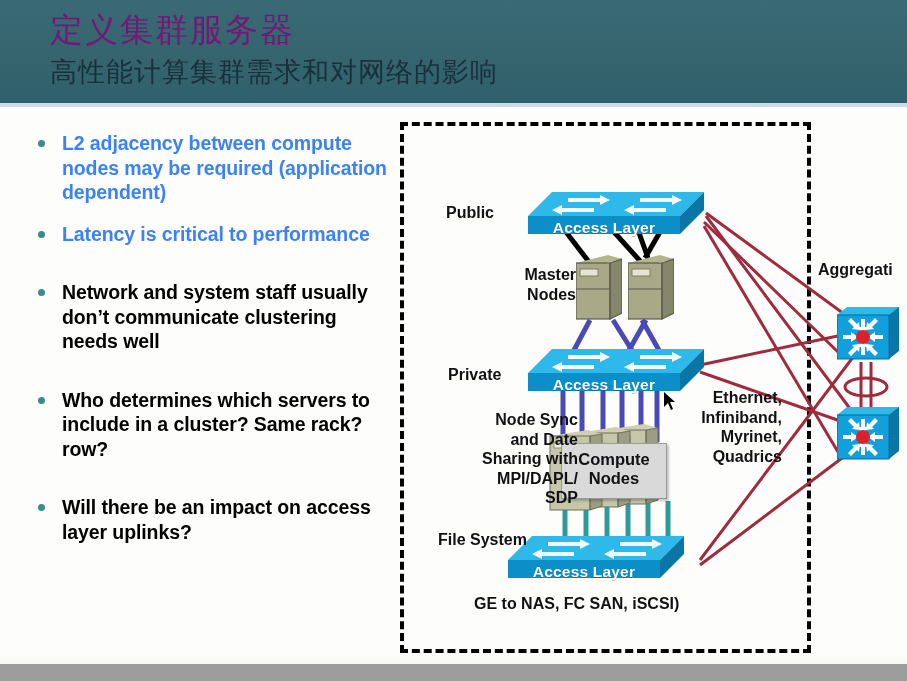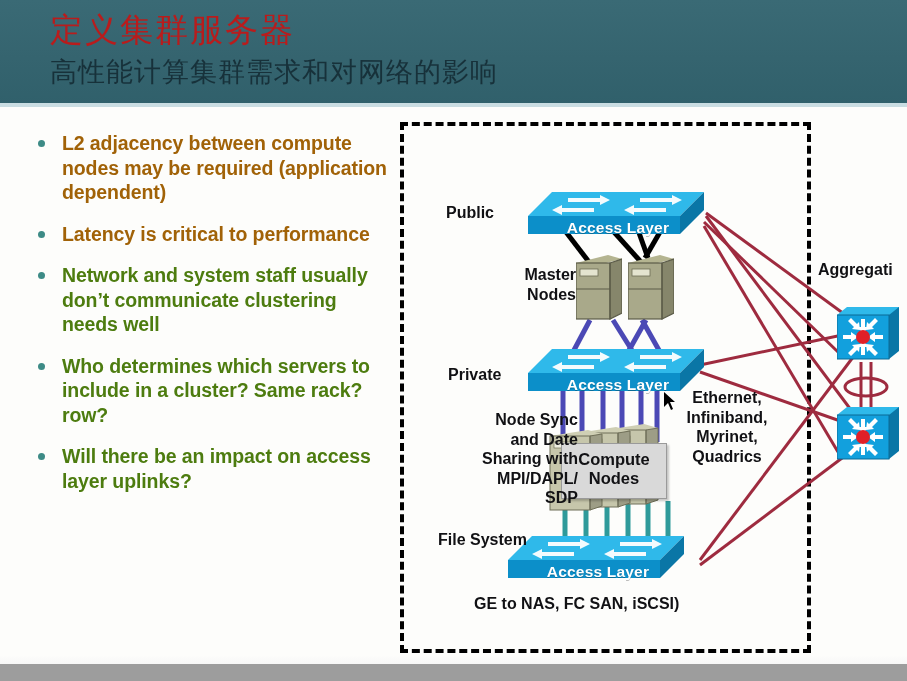--- a/index.html
+++ b/index.html
@@ -27,21 +27,21 @@
   #header-accent {
     position: absolute;
     left: 0; top: 103px;
     width: 907px; height: 4px;
     background: #c9dde2;
   }
   #title-main {
     position: absolute;
     left: 50px; top: 8px;
     font-size: 33px;
-    color: #b91c1c;
+    color: #701a75;
     letter-spacing: 2px;
     font-family: "DejaVu Sans", sans-serif;
     font-weight: 400;
     white-space: nowrap;
   }
   #title-sub {
     position: absolute;
     left: 50px; top: 54px;
     font-size: 27px;
     color: #17313a;
@@ -68,22 +68,22 @@
     width: 7px; height: 7px;
     border-radius: 50%;
     background: #3d8b86;
   }
   .bullet-text {
     font-size: 19.5px;
     font-weight: bold;
     line-height: 24.5px;
     letter-spacing: -0.1px;
   }
-  .bullet-text.dark { color: #a16207; }
-  .bullet-text.red  { color: #4d7c0f; }
+  .bullet-text.dark { color: #3b82f6; }
+  .bullet-text.red  { color: #000000; margin-top: 34px; }
 
   
   #diagram {
     position: absolute;
     left: 400px; top: 122px;
     width: 411px; height: 531px;
     border: 4px dashed #000000;
     box-sizing: border-box;
   }
   #svg-links {
@@ -95,21 +95,21 @@
 
   
   .switch {
     position: absolute;
     width: 180px; height: 62px;
   }
   .switch svg { display: block; }
   .switch-label {
     position: absolute;
     left: 0; top: 33px;
-    width: 180px;
+    width: 152px;
     text-align: center;
     color: #ffffff;
     font-size: 15.5px;
     font-weight: bold;
     letter-spacing: 0.2px;
     text-shadow: 0 1px 0 rgba(0,0,0,0.25);
     pointer-events: none;
   }
 
   
@@ -121,21 +121,21 @@
   
   .dlabel {
     position: absolute;
     font-size: 16px;
     font-weight: bold;
     color: #111114;
     line-height: 19.5px;
     white-space: pre;
     text-align: right;
   }
-  .dlabel.center { text-align: center; }
+  .dlabel.center { }
   .dlabel.right  { text-align: right; }
 
   #compute-box {
     position: absolute;
     left: 561px; top: 443px;
     width: 104px; height: 54px;
     background: #d9d9d9;
     border: 1px solid #9a9a9a;
     box-shadow: 2px 2px 2px rgba(0,0,0,0.22);
   }

